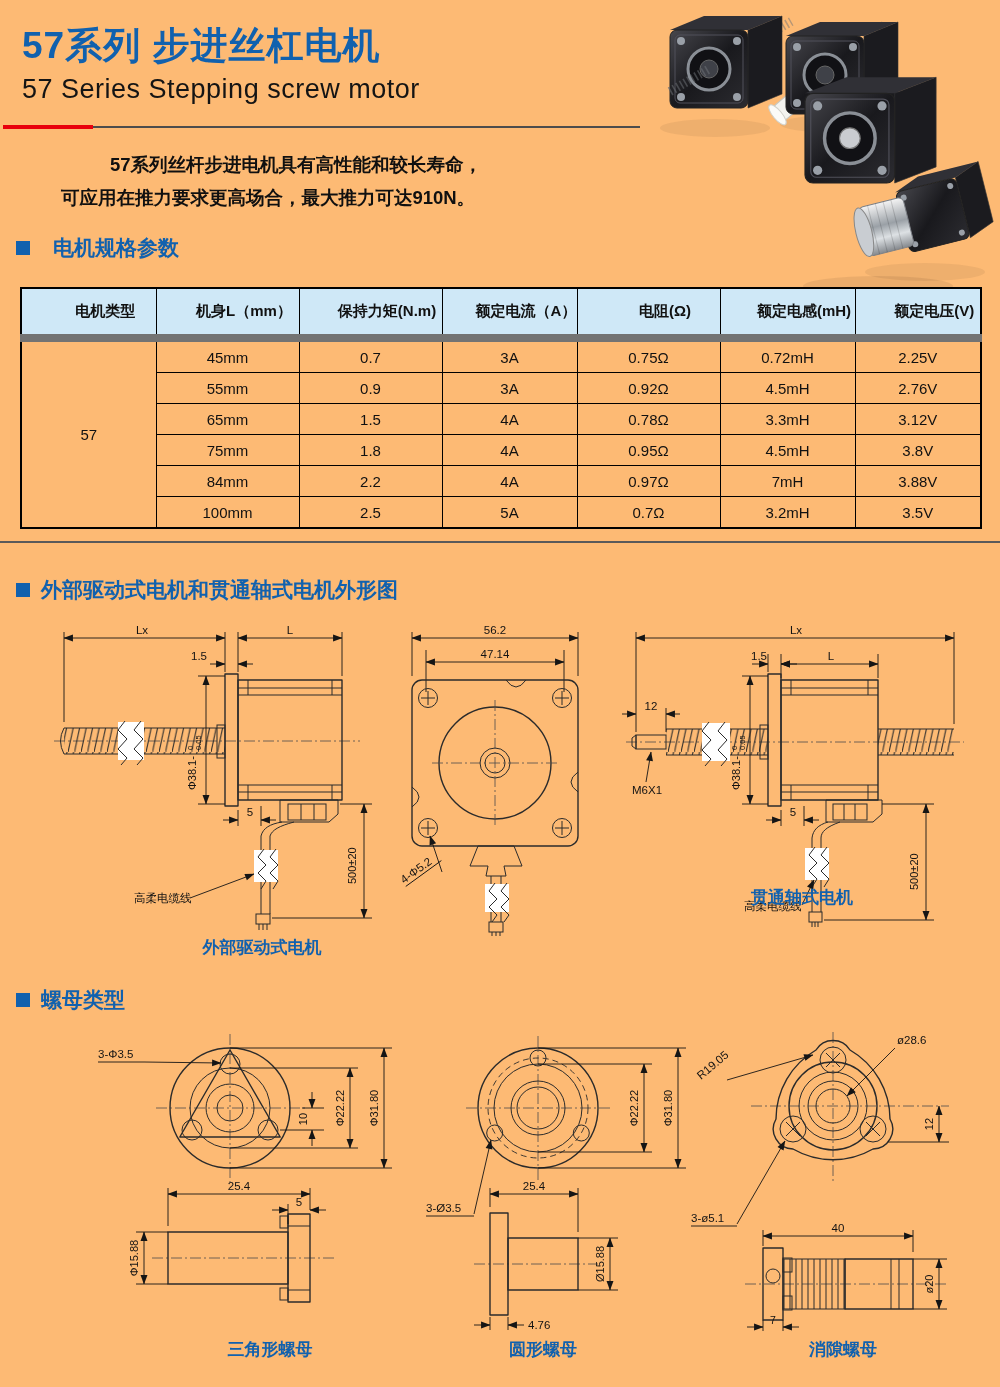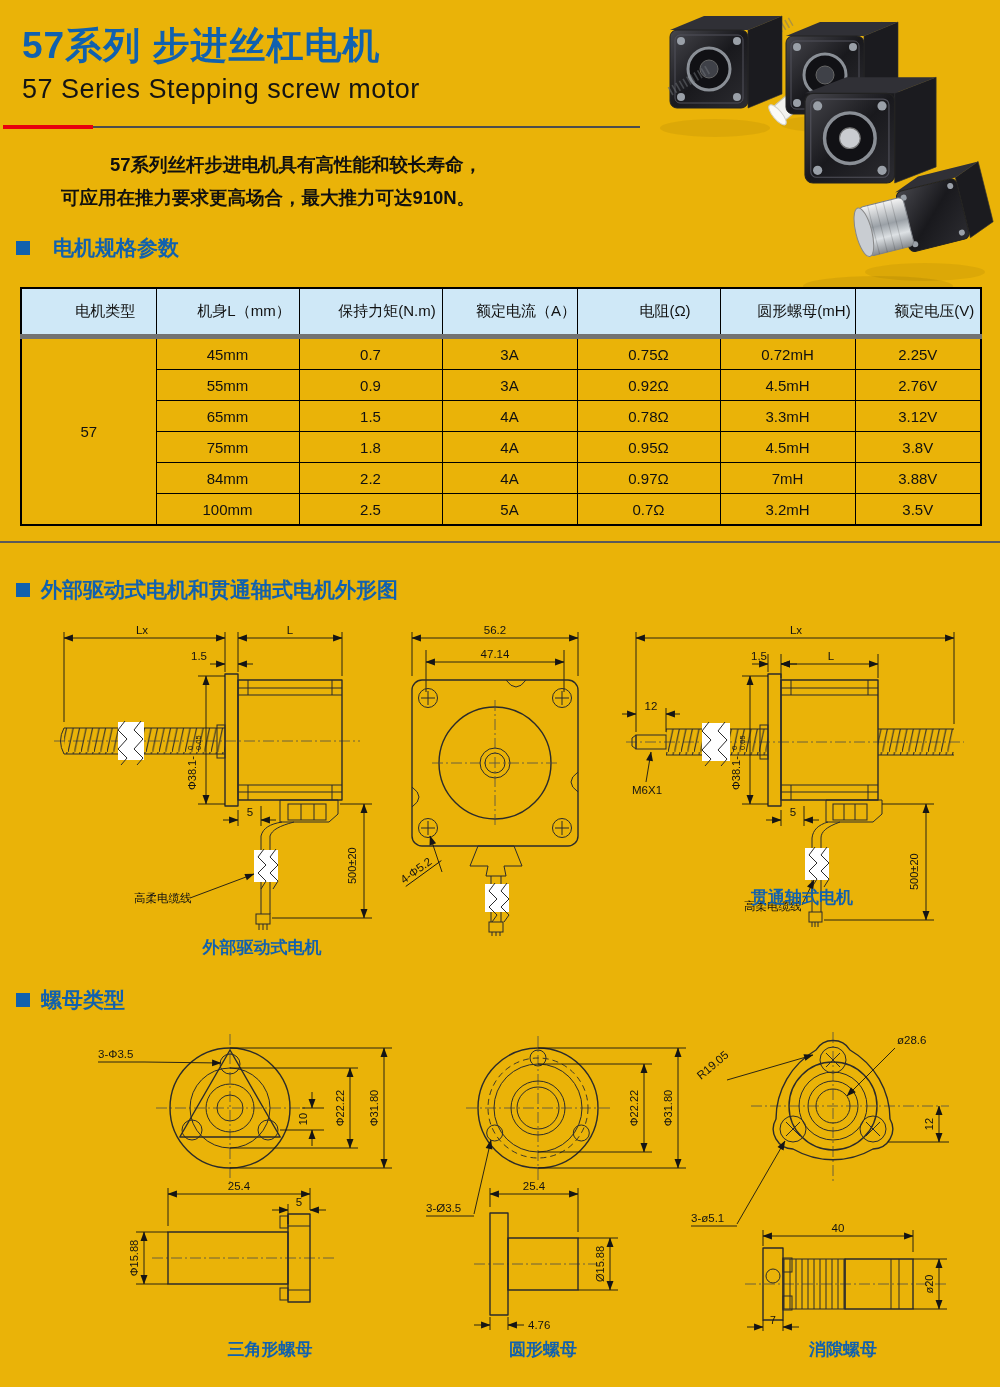--- a/index.html
+++ b/index.html
@@ -1,36 +1,36 @@
 <!DOCTYPE html>
 <html style="--accent-blue: #1161ae; --accent-red: #e8000d; --table-header-bg: #cfe8f7;"><head>
 <meta charset="utf-8">
 <style>
   :root{
     --accent-blue:#1161ae;
     --accent-red:#e8000d;
     --table-header-bg:#cfe8f7;
   }
   html,body{margin:0;padding:0;background:#fff;}
-  #page{position:relative;width:1000px;height:1387px;background:#eab308;overflow:hidden;
+  #page{position:relative;width:1000px;height:1387px;background:#fdba74;overflow:hidden;
         font-family:"Liberation Sans",sans-serif;color:#111;}
   .abs{position:absolute;}
   .title-cn{font-size:37px;font-weight:bold;color:var(--accent-blue);letter-spacing:1px;line-height:1.1;}
   .title-en{font-size:27px;font-weight:500;color:#141414;margin-top:7px;letter-spacing:.5px;}
   .rule{position:absolute;left:3px;top:125px;width:637px;height:4px;}
   .rule .red{position:absolute;left:0;top:0;width:90px;height:4px;background:var(--accent-red);}
   .rule .gray{position:absolute;left:90px;top:1px;width:547px;height:2px;background:#4c4c4c;}
   .intro{font-size:18.5px;font-weight:600;line-height:33px;color:#101010;width:520px;text-align:center;}
   .intro .ind{padding-left:56px;}
   .sec-head{display:flex;align-items:center;font-size:21px;font-weight:bold;color:var(--accent-blue);}
   .sec-head .sq{width:14px;height:14px;background:var(--accent-blue);margin-right:11px;flex:0 0 auto;}
   table.spec{border-collapse:collapse;table-layout:fixed;width:960px;border:2px solid #000;}
   table.spec th,table.spec td{border:1px solid #000;text-align:center;vertical-align:middle;
       font-size:15px;padding:0;}
-  table.spec thead th{height:45px;background:var(--table-header-bg);font-weight:normal;border-bottom:5px solid #737373;padding-left:33px;}
+  table.spec thead th{height:45px;background:var(--table-header-bg);font-weight:bold;border-bottom:8px solid #737373;padding-left:33px;}
   table.spec tbody td{height:30px;font-weight:normal;}
   .divider{position:absolute;left:0;top:541px;width:1000px;height:2px;background:#5a5a5a;}
   .cap{position:absolute;font-size:17px;font-weight:bold;color:var(--accent-blue);text-align:center;}
   svg text{font-family:"Liberation Sans",sans-serif;fill:#131313;}
   .dl{stroke:#151515;stroke-width:.9;fill:none;}
   .ol{stroke:#2b2b2b;stroke-width:1.4;fill:none;stroke-linejoin:round;}
   .ol2{stroke:#2b2b2b;stroke-width:1;fill:none;}
   .cl{stroke:#4d4d4d;stroke-width:.8;fill:none;stroke-dasharray:11 3 2 3;}
   .dash2{stroke:#2b2b2b;stroke-width:.9;fill:none;stroke-dasharray:6 4;}
   .wcover{fill:#fff;stroke:none;}
@@ -177,21 +177,21 @@
         <col style="width:135px">
         <col style="width:126px">
     </colgroup>
     <thead>
       <tr>
         <th>电机类型</th>
         <th>机身L（mm）</th>
         <th>保持力矩(N.m)</th>
         <th>额定电流（A）</th>
         <th>电阻(Ω)</th>
-        <th>圆形螺母(mH)</th>
+        <th>额定电感(mH)</th>
         <th>额定电压(V)</th>
       </tr>
     </thead>
     <tbody>
       <tr>
         <td rowspan="6">57</td>
         <td>45mm</td>
         <td>0.7</td>
         <td>3A</td>
         <td>0.75Ω</td>

